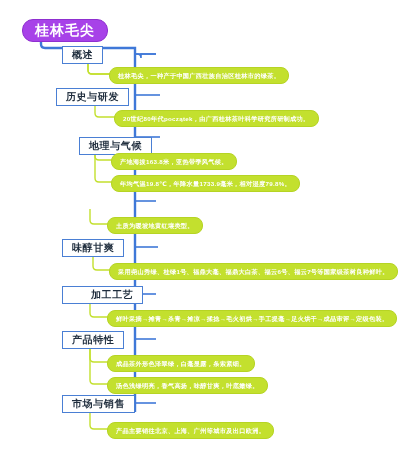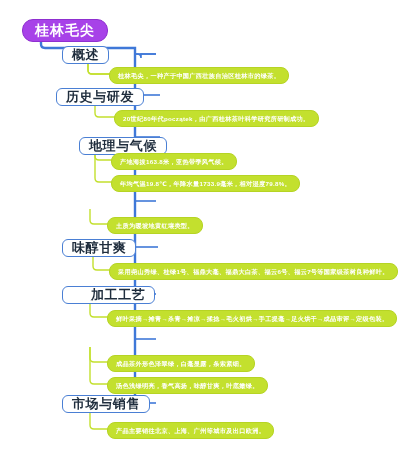--- a/index.html
+++ b/index.html
@@ -24,22 +24,22 @@
     font-weight:bold;
     padding:4px 12px;
     letter-spacing:1px;
     line-height:13px;
   }
 
   .branch{
     background:#ffffff;
     color:#1f2d3d;
     border:1px solid #4a7fd4;
-    border-radius:6px;
-    font-size:13px;
+    border-radius:0;
+    font-size:10px;
     font-weight:bold;
     padding:3px 9px;
     line-height:10px;
     letter-spacing:0.6px;
   }
 
   .leaf{
     background:#c3e02e;
     color:#ffffff;
     border:1px solid #b6d424;
@@ -130,20 +130,23 @@
     <span>采用尧山秀绿、桂绿1号、福鼎大毫、福鼎大白茶、福云6号、福云7号等国家级茶树良种鲜叶。</span>
   </div>
 
   <div class="node branch" style="left:62px;top:286px;padding-left:28px;">
     <span>加工工艺</span>
   </div>
   <div class="node leaf" style="left:107px;top:310px;">
     <span>鲜叶采摘→摊青→杀青→摊凉→揉捻→毛火初烘→手工提毫→足火烘干→成品审评→定级包装。</span>
   </div>
 
+  <div class="node branch" style="left:62px;top:331px;">
+    <span>产品特性</span>
+  </div>
   <div class="node leaf" style="left:107px;top:355px;">
     <span>成品茶外形色泽翠绿，白毫显露，条索紧细。</span>
   </div>
   <div class="node leaf" style="left:107px;top:377px;">
     <span>汤色浅绿明亮，香气高扬，味醇甘爽，叶底嫩绿。</span>
   </div>
 
   <div class="node branch" style="left:62px;top:395px;">
     <span>市场与销售</span>
   </div>

